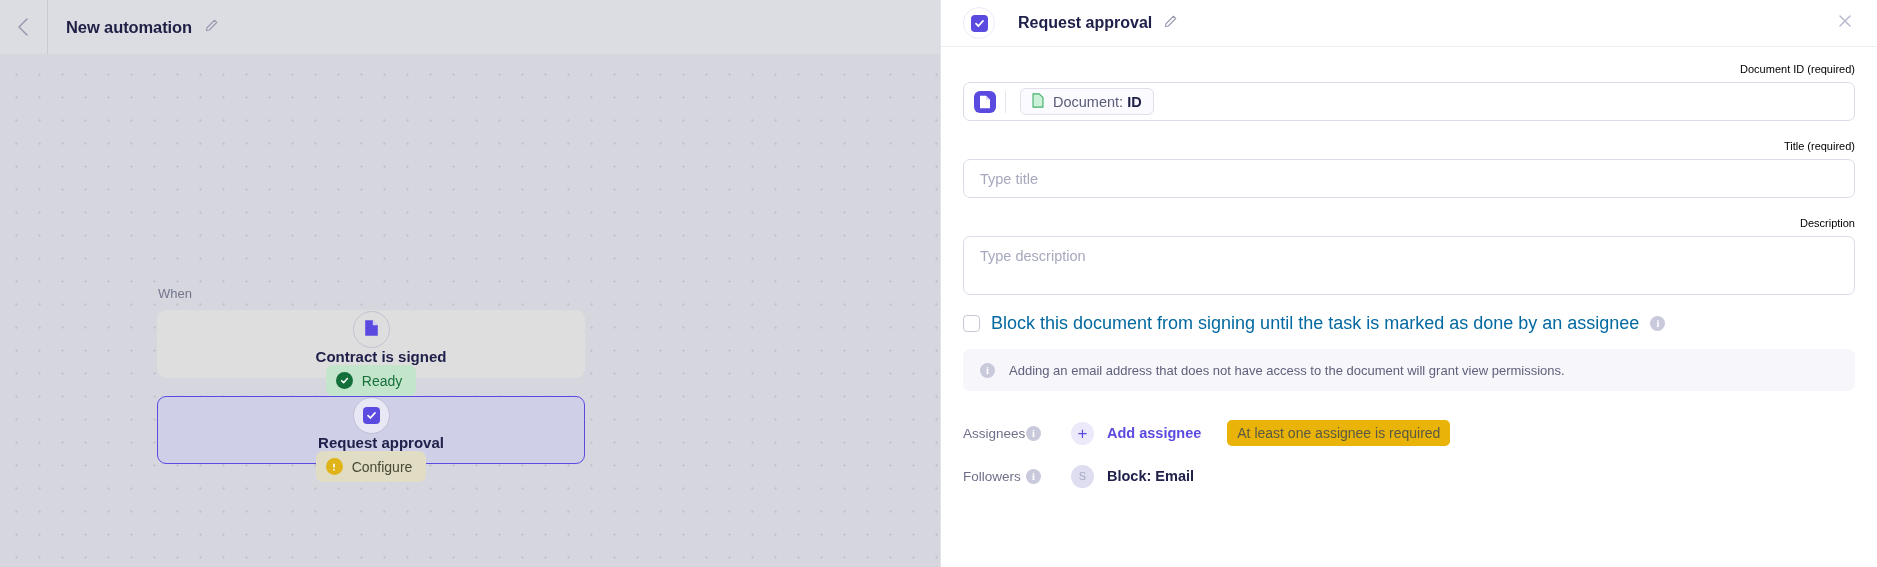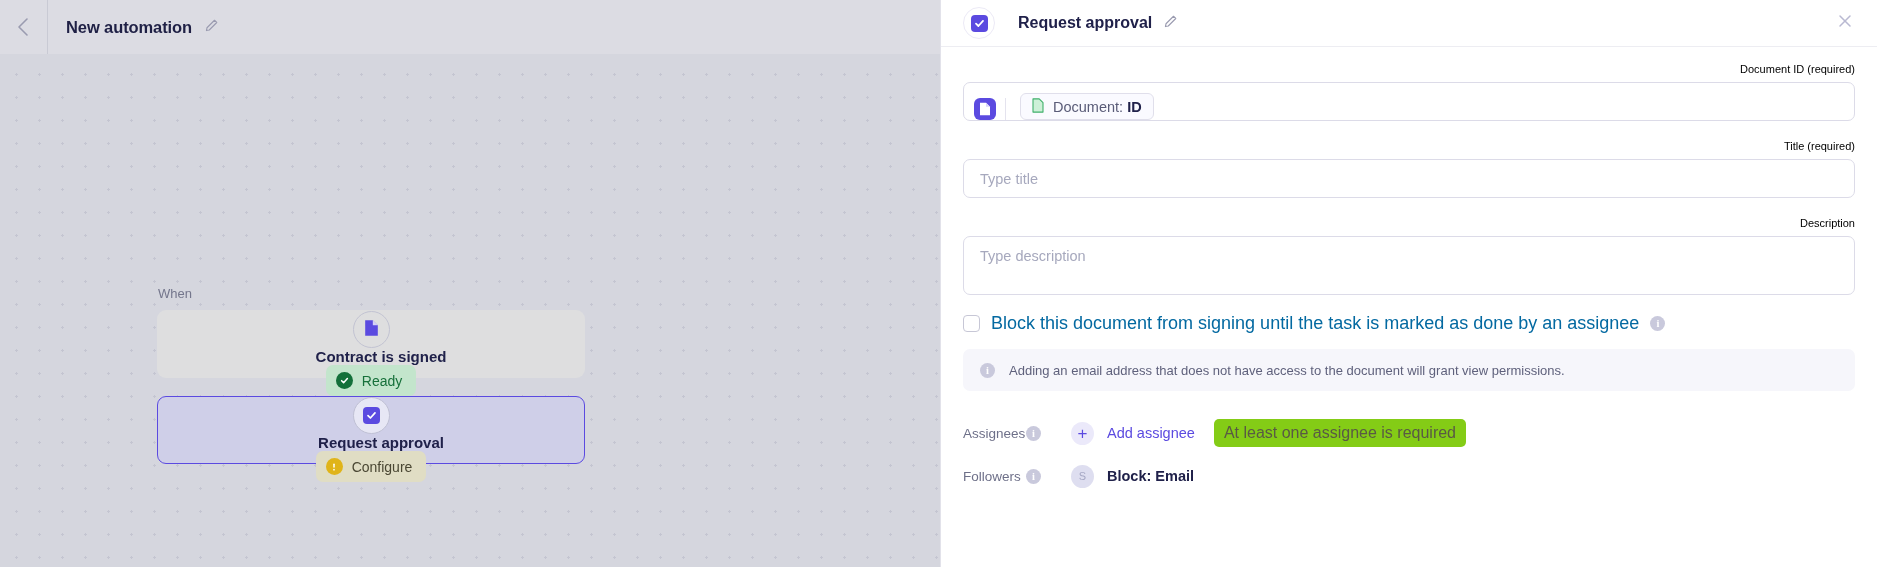--- a/index.html
+++ b/index.html
@@ -197,21 +197,21 @@
   }
   .field-label {
     font-size: 11px;
     color: #000000;
     margin-bottom: 7px;
     text-align: right;
   }
 
   .docid-box {
     display: flex;
-    align-items: flex-end;
+    align-items: center;
     height: 39px;
     border: 1px solid #dcdbe8;
     border-radius: 7px;
     overflow: hidden;
     margin-bottom: 19px;
   }
   .docid-icon-cell {
     width: 42px;
     display: flex;
     align-items: center;
@@ -347,29 +347,29 @@
     border-radius: 50%;
     background: #ebe9fa;
     color: #5b4ae0;
     font-size: 17px;
     display: flex; align-items: center; justify-content: center;
     flex: 0 0 23px;
     line-height: 1;
   }
   .add-label {
     font-size: 14.5px;
-    font-weight: normal;
+    font-weight: bold;
     color: #5b4ae0;
   }
   .warn-pill {
-    margin-left: 19px;
-    background: #84cc16;
+    margin-left: 26px;
+    background: #eab308;
     border-radius: 5px;
     padding: 5px 10px;
-    font-size: 16px;
+    font-size: 14px;
     color: #595a44;
   }
   .avatar {
     width: 23px; height: 23px;
     border-radius: 50%;
     background: #dedef0;
     color: #a6a8c4;
     font-size: 11px;
     display:flex; align-items:center; justify-content:center;
     flex: 0 0 23px;

